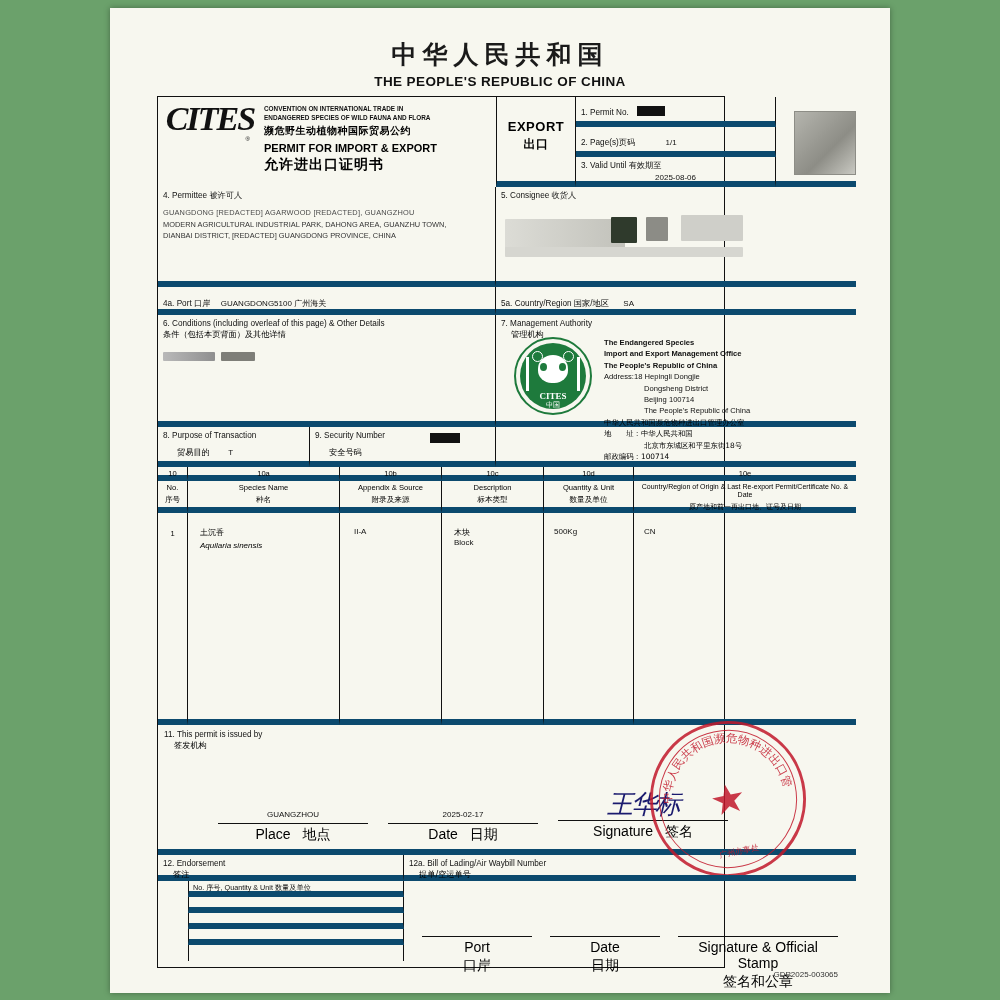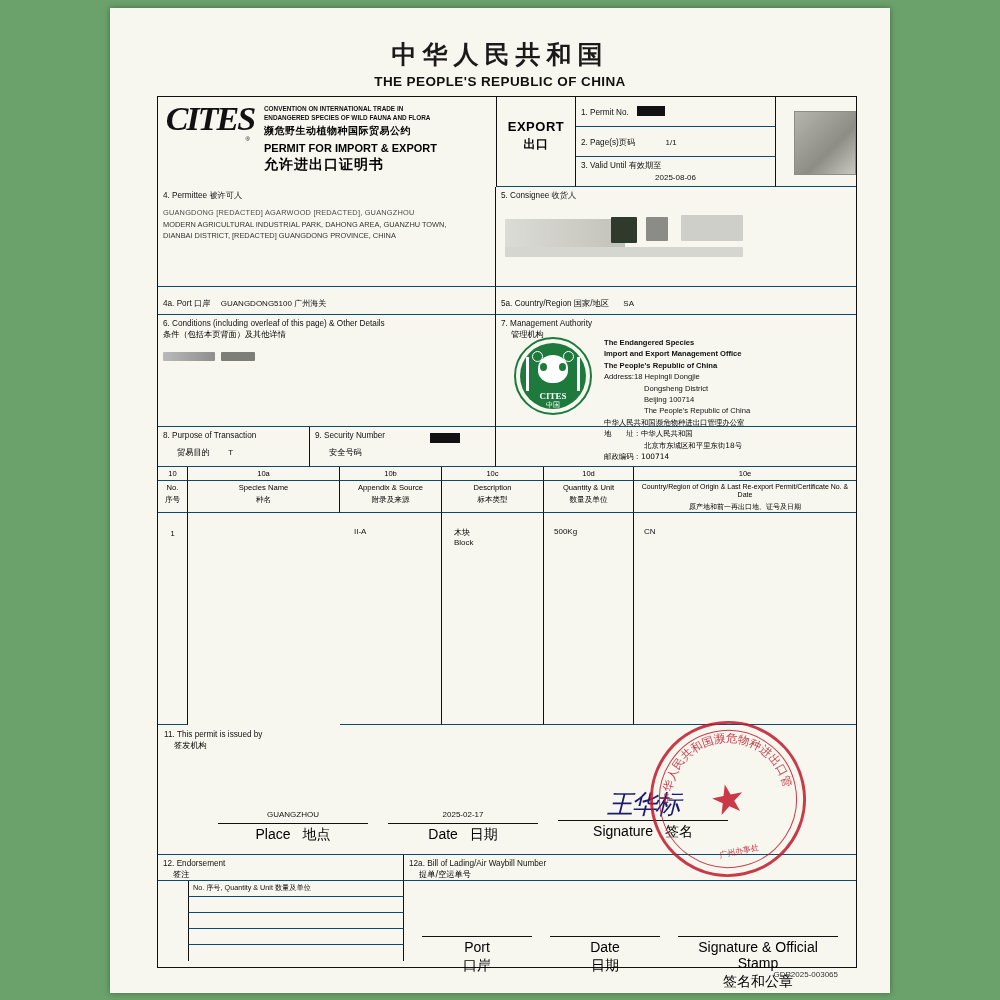--- a/index.html
+++ b/index.html
@@ -41,27 +41,27 @@
     font-weight: bold;
     letter-spacing: .4px;
     margin-top: 3px;
     color: #111;
   }
   
   .frame {
     position: absolute;
     left: 47px;
     top: 88px;
-    width: 700px;
+    width: 568px;
     height: 872px;
     border: 1.4px solid #111;
     box-sizing: border-box;
   }
   .cell { position: absolute; box-sizing: border-box; }
-  .bb { border-bottom: 1px solid #0c4a6e; }
+  .bb { border-bottom: 6px solid #0c4a6e; }
   .bl { border-left: 1px solid #111; }
   .br { border-right: 1px solid #111; }
   .lbl {
     font-size: 8.2px;
     color: #111;
     line-height: 1.25;
   }
   .cnlbl { font-family: "DejaVu Sans", sans-serif; font-size: 8.2px; }
   .val {
     font-size: 8px;
@@ -396,20 +396,24 @@
         <div class="thcell cn">数量及单位</div>
       </div>
       <div class="cell bb" style="left:476px;top:384px;width:222px;height:32px;padding:0 4px;">
         <div class="thcell" style="font-size:7px;line-height:1.2;">Country/Region of Origin &amp; Last Re-export Permit/Certificate No. &amp; Date</div>
         <div class="thcell cn" style="font-size:7px;">原产地和前一再出口地、证号及日期</div>
       </div>
 
       <div class="cell bb br" style="left:0;top:416px;width:30px;height:212px;padding-top:16px;">
         <div class="numrow">1</div>
       </div>
+      <div class="cell bb br" style="left:30px;top:416px;width:152px;height:212px;padding:14px 0 0 12px;">
+        <div class="species cn">土沉香</div>
+        <div class="species i" style="font-style:italic;margin-top:3px;">Aquilaria sinensis</div>
+      </div>
       <div class="cell bb br" style="left:182px;top:416px;width:102px;height:212px;padding:14px 0 0 14px;">
         <div class="val">II-A</div>
       </div>
       <div class="cell bb br" style="left:284px;top:416px;width:102px;height:212px;padding:14px 0 0 12px;">
         <div class="species cn">木块</div>
         <div class="val" style="margin-top:0;">Block</div>
       </div>
       <div class="cell bb br" style="left:386px;top:416px;width:90px;height:212px;padding:14px 0 0 10px;">
         <div class="val">500Kg</div>
       </div>

